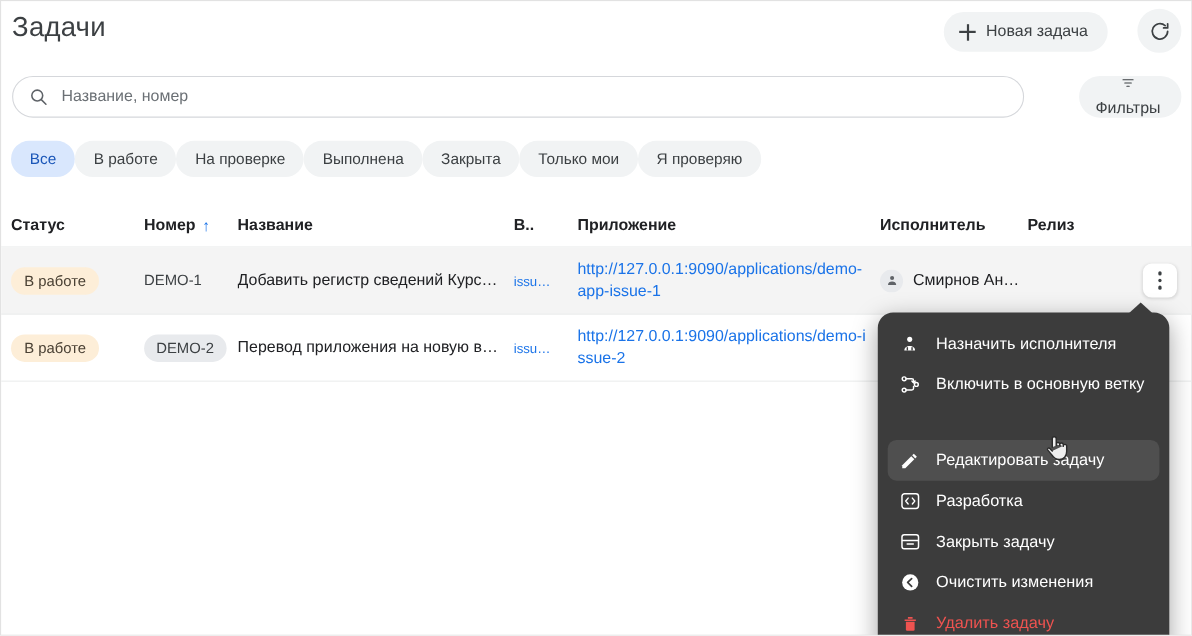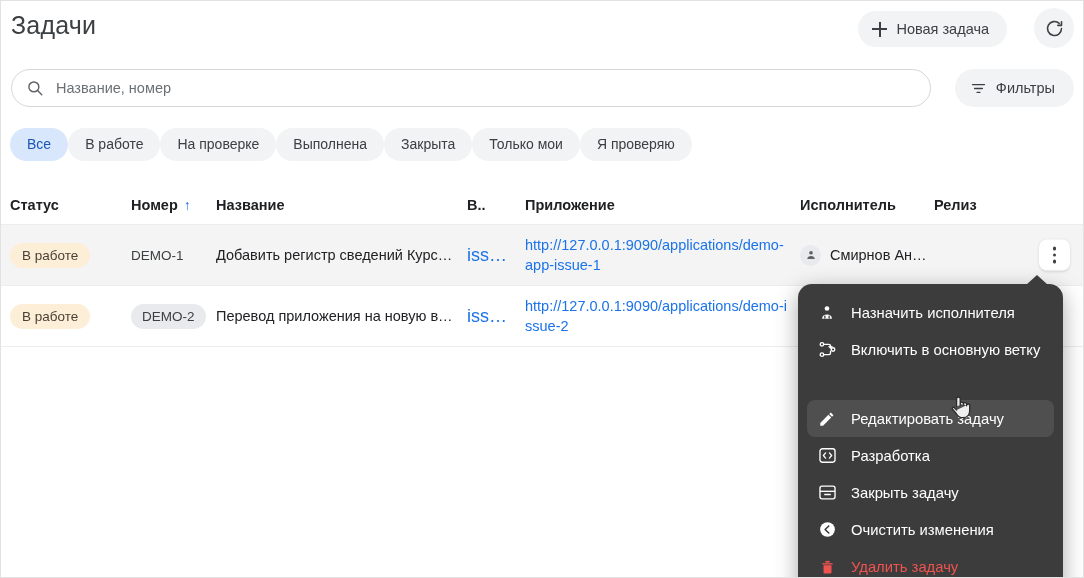--- a/index.html
+++ b/index.html
@@ -67,20 +67,21 @@
     font-family: inherit; background: transparent;
   }
   .search-input::placeholder { color: #6b7075; }
   .filters-btn {
     position: absolute; right: 11px; top: 10px;
     height: 38px; padding: 0 19px 0 15px;
     display: flex; align-items: center; gap: 9px;
     background: #f1f3f4; border: none; border-radius: 19px;
     font-size: 14.5px; color: #3c4043; cursor: pointer;
     font-family: inherit;
+    flex-direction: column;
   }
 
   
   .chips {
     position: absolute; left: 0; top: 122px; width: 1084px; height: 42px;
     display: flex; align-items: center; gap: 0; padding-left: 9px;
   }
   .chip {
     height: 33px; padding: 0 17px;
     display: flex; align-items: center;
@@ -120,21 +121,21 @@
   .num { color: #3c4043; font-size: 13.5px; }
   .num.pill {
     display: inline-flex; align-items: center; height: 25px;
     padding: 0 11px; border-radius: 13px; background: #e8eaed;
   }
   .name-cell {
     color: #202124; font-size: 14.5px;
     white-space: nowrap; overflow: hidden; text-overflow: ellipsis;
     padding-right: 10px;
   }
-  .link { color: #1a73e8; text-decoration: none; font-size: 18px; cursor: pointer; }
+  .link { color: #1a73e8; text-decoration: none; font-size: 12px; cursor: pointer; }
   .link.trunc { display: inline-block; max-width: 48px; overflow: hidden;
                 white-space: nowrap; text-overflow: ellipsis; vertical-align: bottom; }
   .url { color: #1a73e8; font-size: 14.5px; line-height: 20px;
          cursor: pointer; word-break: break-all; display: block; max-width: 262px; }
   .assignee { display: flex; align-items: center; gap: 9px; color: #202124; font-size: 14.5px;
               white-space: nowrap; overflow: hidden; }
   .avatar {
     width: 21px; height: 21px; flex: none; border-radius: 50%;
     background: #e8eaed; display: flex; align-items: center; justify-content: center;
   }

